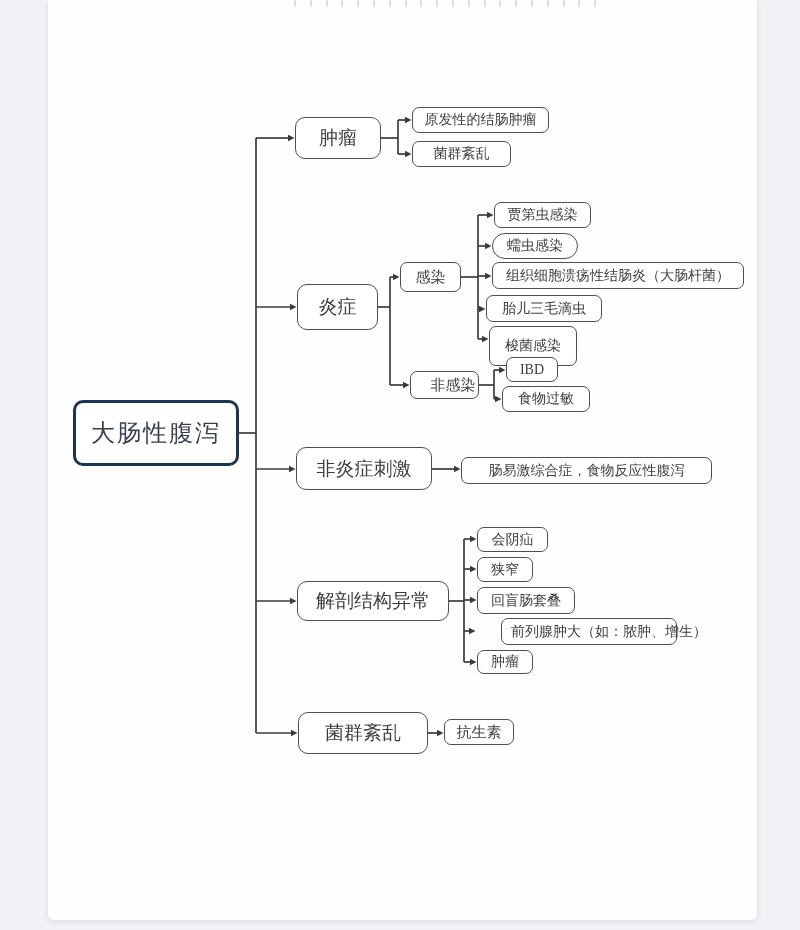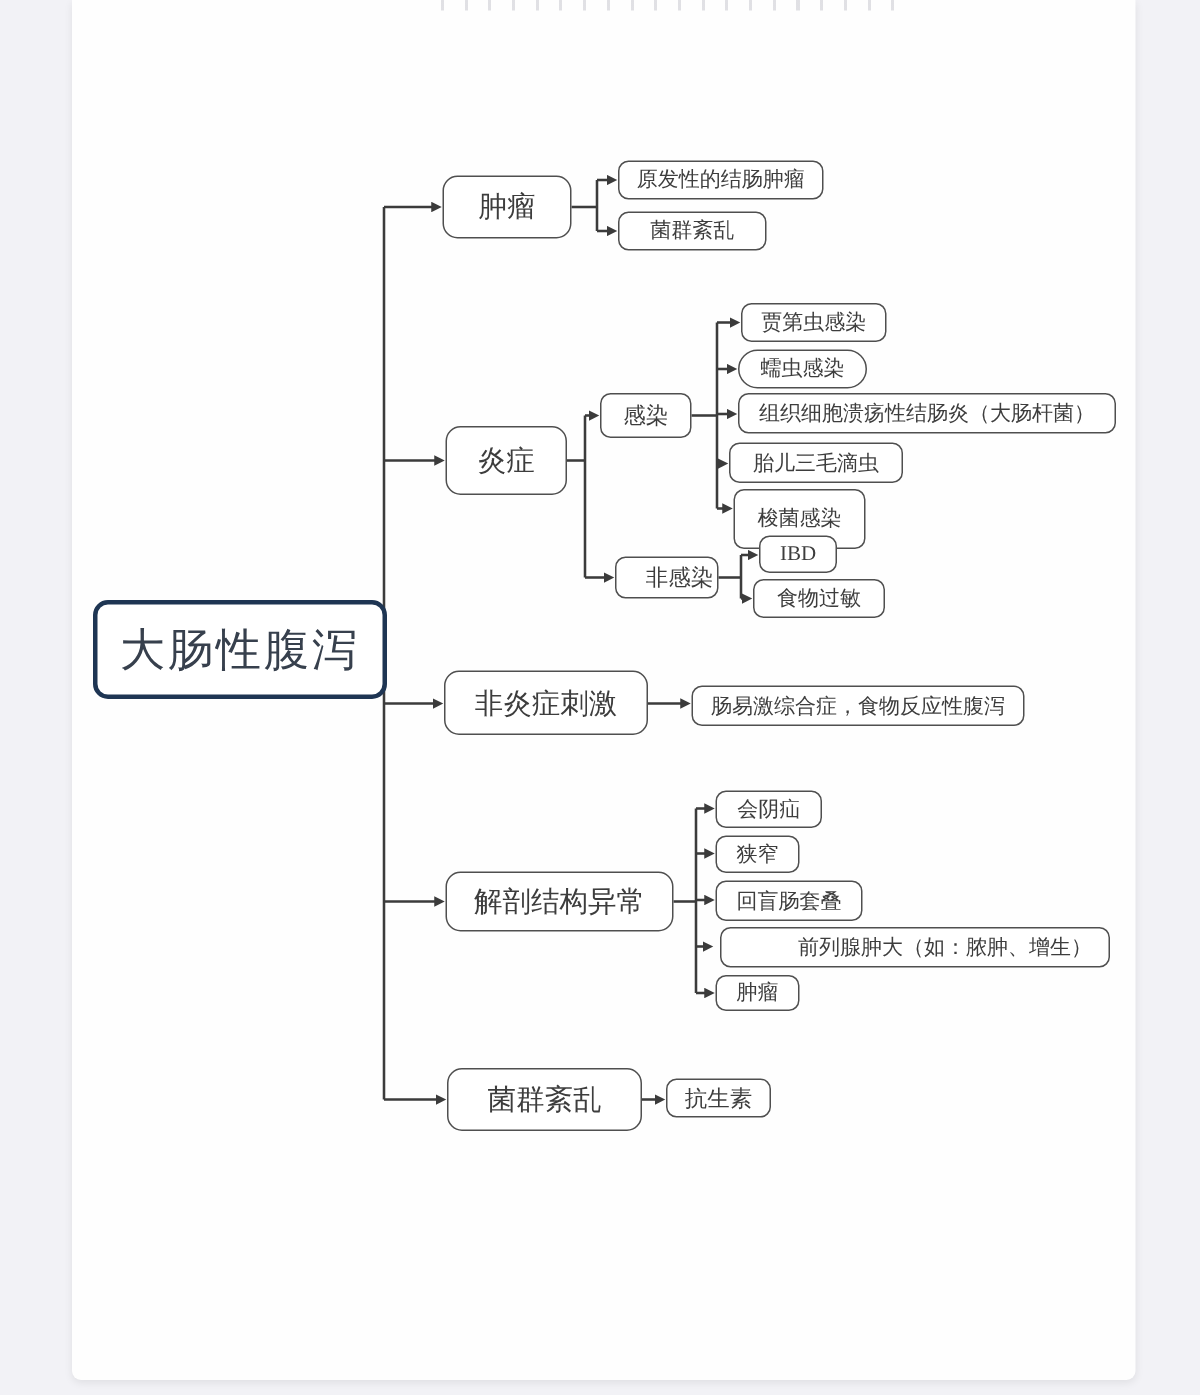--- a/index.html
+++ b/index.html
@@ -29,23 +29,23 @@
     background:#fff;
     border:1.5px solid #4f4f4f;
     border-radius:7px;
     color:#3d3d3d;
     white-space:nowrap;
     box-sizing:border-box;
     font-size:14px;
   }
   .lvl1{border-radius:10px;font-size:19px;border-width:1.7px;}
   #n-root{
-    left:62px;top:400px;width:196px;height:66px;
+    left:73px;top:400px;width:166px;height:66px;
     border:3.4px solid #1e3553;border-radius:10px;
-    font-size:30px;letter-spacing:2px;color:#37404d;
+    font-size:24px;letter-spacing:2px;color:#37404d;
   }
   
   #n-b0{left:295px;top:117px;width:86px;height:42px;}
   #n-b1{left:297px;top:284px;width:81px;height:46px;}
   #n-b2{left:296px;top:447px;width:136px;height:43px;}
   #n-b3{left:297px;top:581px;width:152px;height:40px;}
   #n-b4{left:298px;top:712px;width:130px;height:42px;}
   
   #n-b0c0{left:412px;top:107px;width:137px;height:26px;}
   #n-b0c1{left:412px;top:141px;width:99px;height:26px;}
@@ -53,26 +53,26 @@
   #n-b1c0{left:400px;top:262px;width:61px;height:30px;font-size:15px;}
   #n-b1c1{left:410px;top:371px;width:69px;height:28px;font-size:15px;padding-left:17px;}
   #n-b1c0c0{left:494px;top:202px;width:97px;height:26px;}
   #n-b1c0c1{left:492px;top:233px;width:86px;height:26px;border-radius:13px;}
   #n-b1c0c2{left:492px;top:262px;width:252px;height:27px;}
   #n-b1c0c3{left:486px;top:295px;width:116px;height:27px;}
   #n-b1c0c4{left:489px;top:326px;width:88px;height:40px;}
   #n-b1c1c0{left:506px;top:357px;width:52px;height:25px;font-family:"Liberation Serif","DejaVu Serif",serif;}
   #n-b1c1c1{left:502px;top:386px;width:88px;height:26px;}
   
-  #n-b2c0{left:461px;top:457px;width:222px;height:27px;}
+  #n-b2c0{left:461px;top:457px;width:251px;height:27px;}
   
   #n-b3c0{left:477px;top:527px;width:71px;height:25px;}
   #n-b3c1{left:477px;top:557px;width:56px;height:25px;}
   #n-b3c2{left:477px;top:587px;width:98px;height:27px;}
-  #n-b3c3{left:480px;top:618px;width:260px;height:27px;padding-left:40px;}
+  #n-b3c3{left:501px;top:618px;width:176px;height:27px;padding-left:40px;}
   #n-b3c4{left:477px;top:650px;width:56px;height:24px;}
   
   #n-b4c0{left:444px;top:719px;width:70px;height:26px;font-size:15px;}
 </style>
 </head>
 <body>
 
 <div id="canvas">
   <div id="page"></div>
   <div id="perforation"></div>

